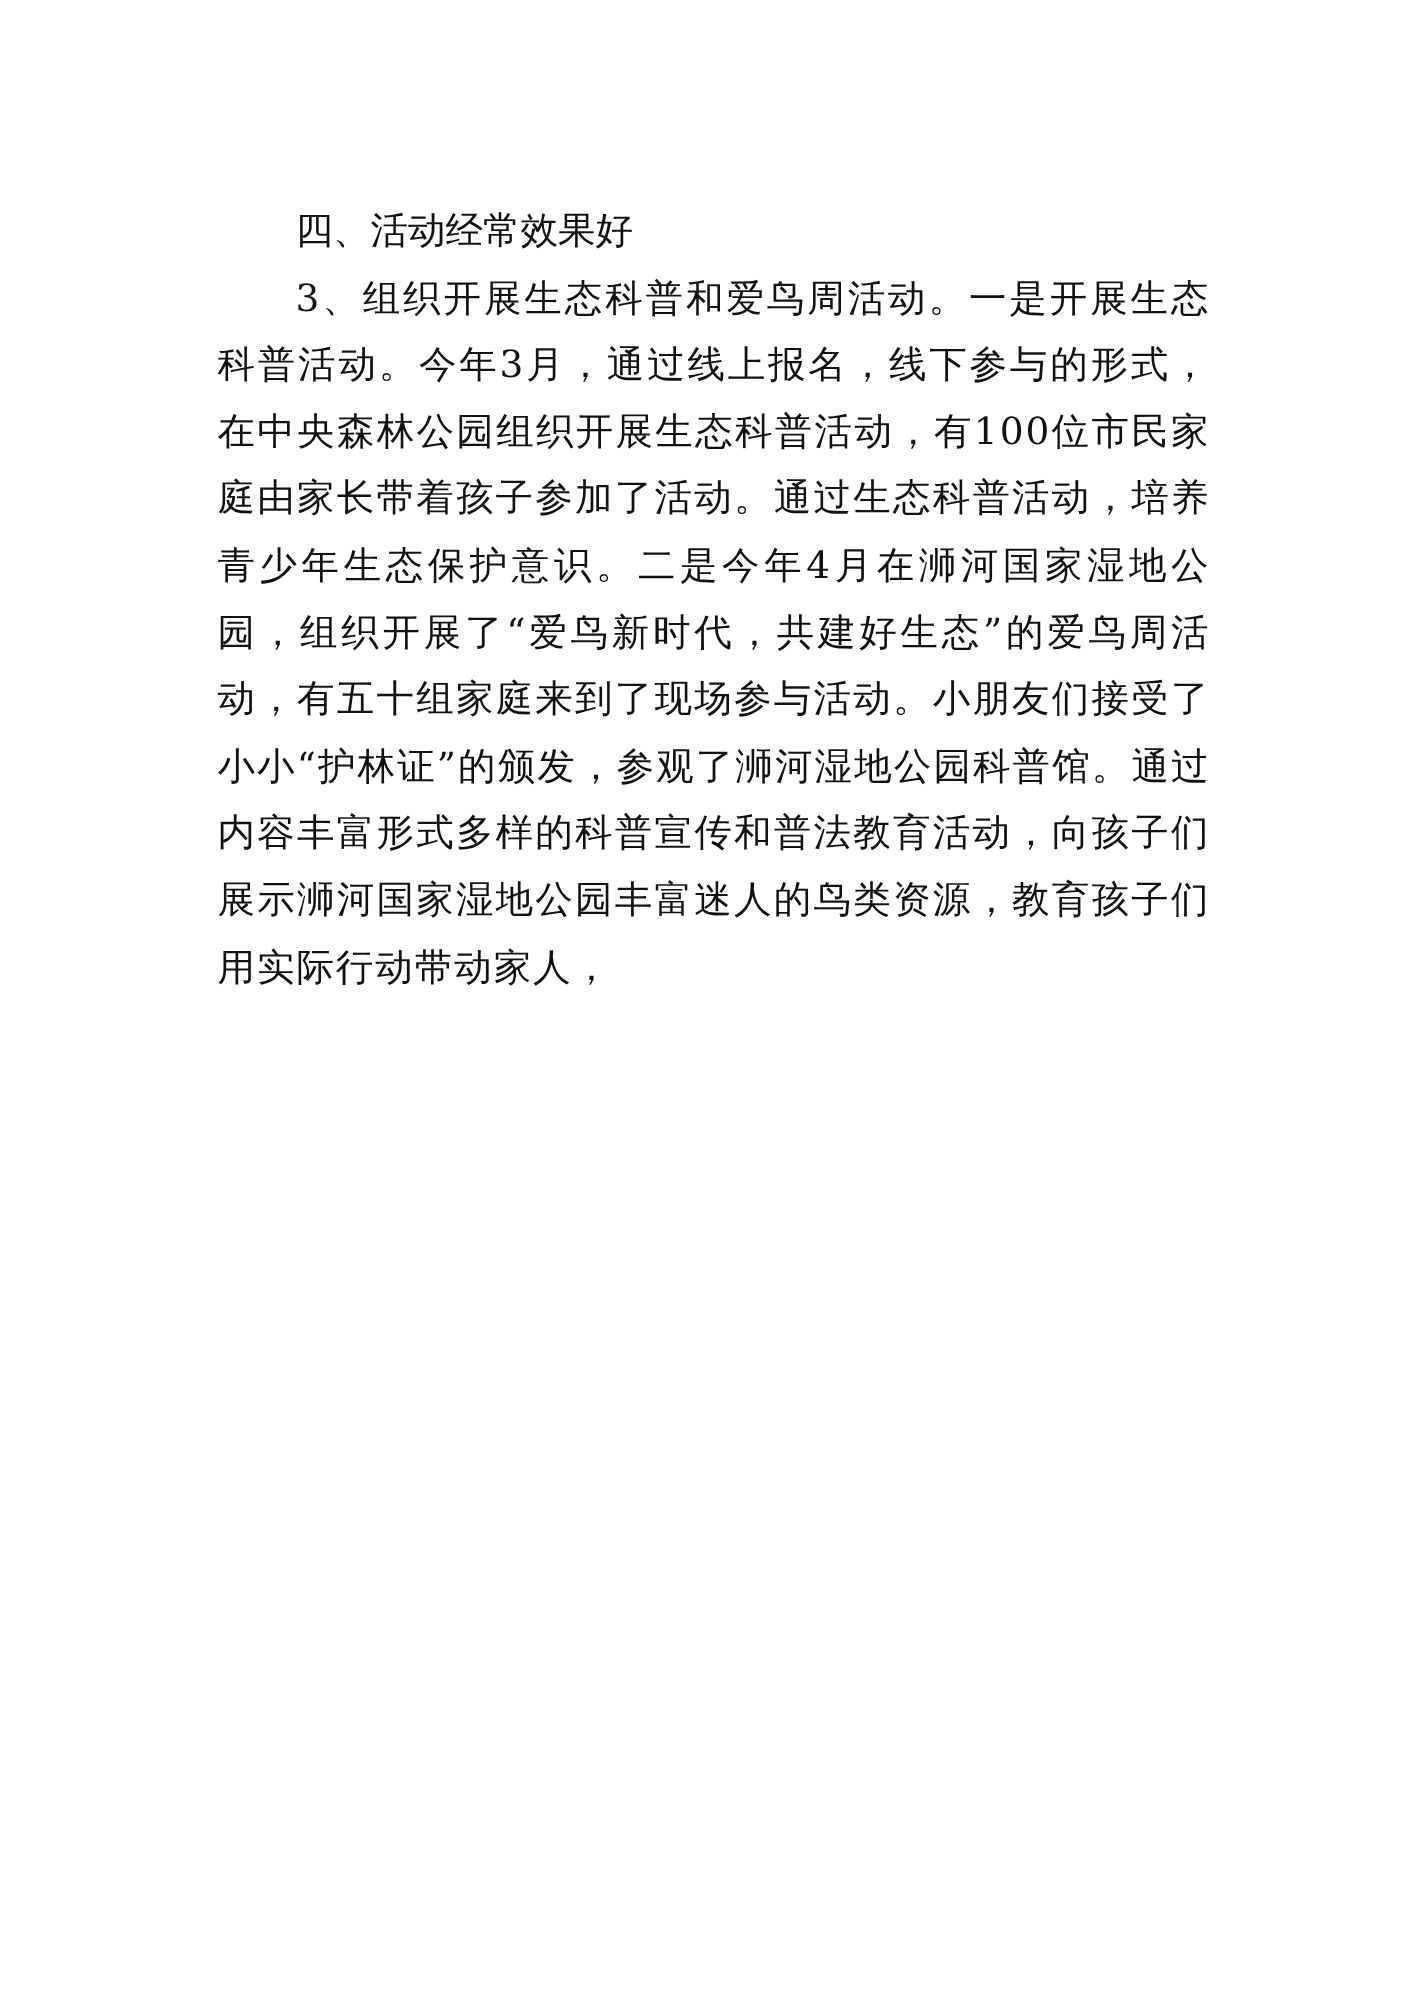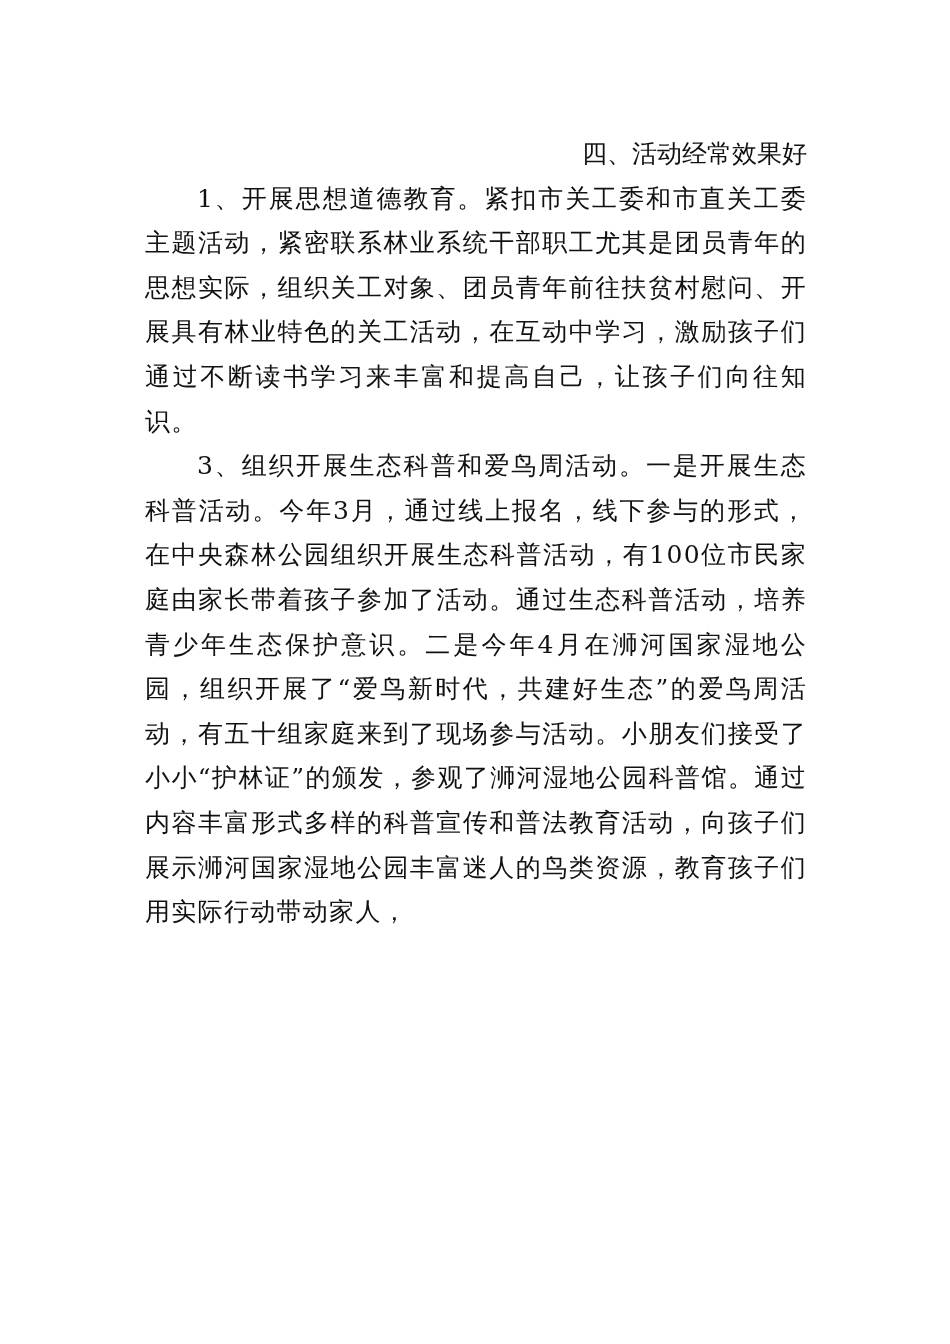--- a/index.html
+++ b/index.html
@@ -14,31 +14,29 @@
     font-size: 25px;
     line-height: 44.6px;
   }
   .heading {
     font-family: "DejaVu Sans", "Liberation Sans", sans-serif;
     font-weight: normal;
     font-size: 25px;
     margin: 0;
     text-indent: 52px;
     line-height: 44.6px;
-    text-align: right;
   }
   .para {
     margin: 0;
     text-indent: 52px;
     text-align: justify;
     text-align-last: left;
     letter-spacing: 1.3px;
     word-break: break-all;
   }
 </style>
 </head>
 <body>
 
 <div class="page">
   <h2 class="heading">四、活动经常效果好</h2>
-  <p class="para">1、开展思想道德教育。紧扣市关工委和市直关工委主题活动，紧密联系林业系统干部职工尤其是团员青年的思想实际，组织关工对象、团员青年前往扶贫村慰问、开展具有林业特色的关工活动，在互动中学习，激励孩子们通过不断读书学习来丰富和提高自己，让孩子们向往知识。</p>
   <p class="para">3、组织开展生态科普和爱鸟周活动。一是开展生态科普活动。今年3月，通过线上报名，线下参与的形式，在中央森林公园组织开展生态科普活动，有100位市民家庭由家长带着孩子参加了活动。通过生态科普活动，培养青少年生态保护意识。二是今年4月在浉河国家湿地公园，组织开展了“爱鸟新时代，共建好生态”的爱鸟周活动，有五十组家庭来到了现场参与活动。小朋友们接受了小小“护林证”的颁发，参观了浉河湿地公园科普馆。通过内容丰富形式多样的科普宣传和普法教育活动，向孩子们展示浉河国家湿地公园丰富迷人的鸟类资源，教育孩子们用实际行动带动家人，</p>
 </div>
 
 </body></html>

